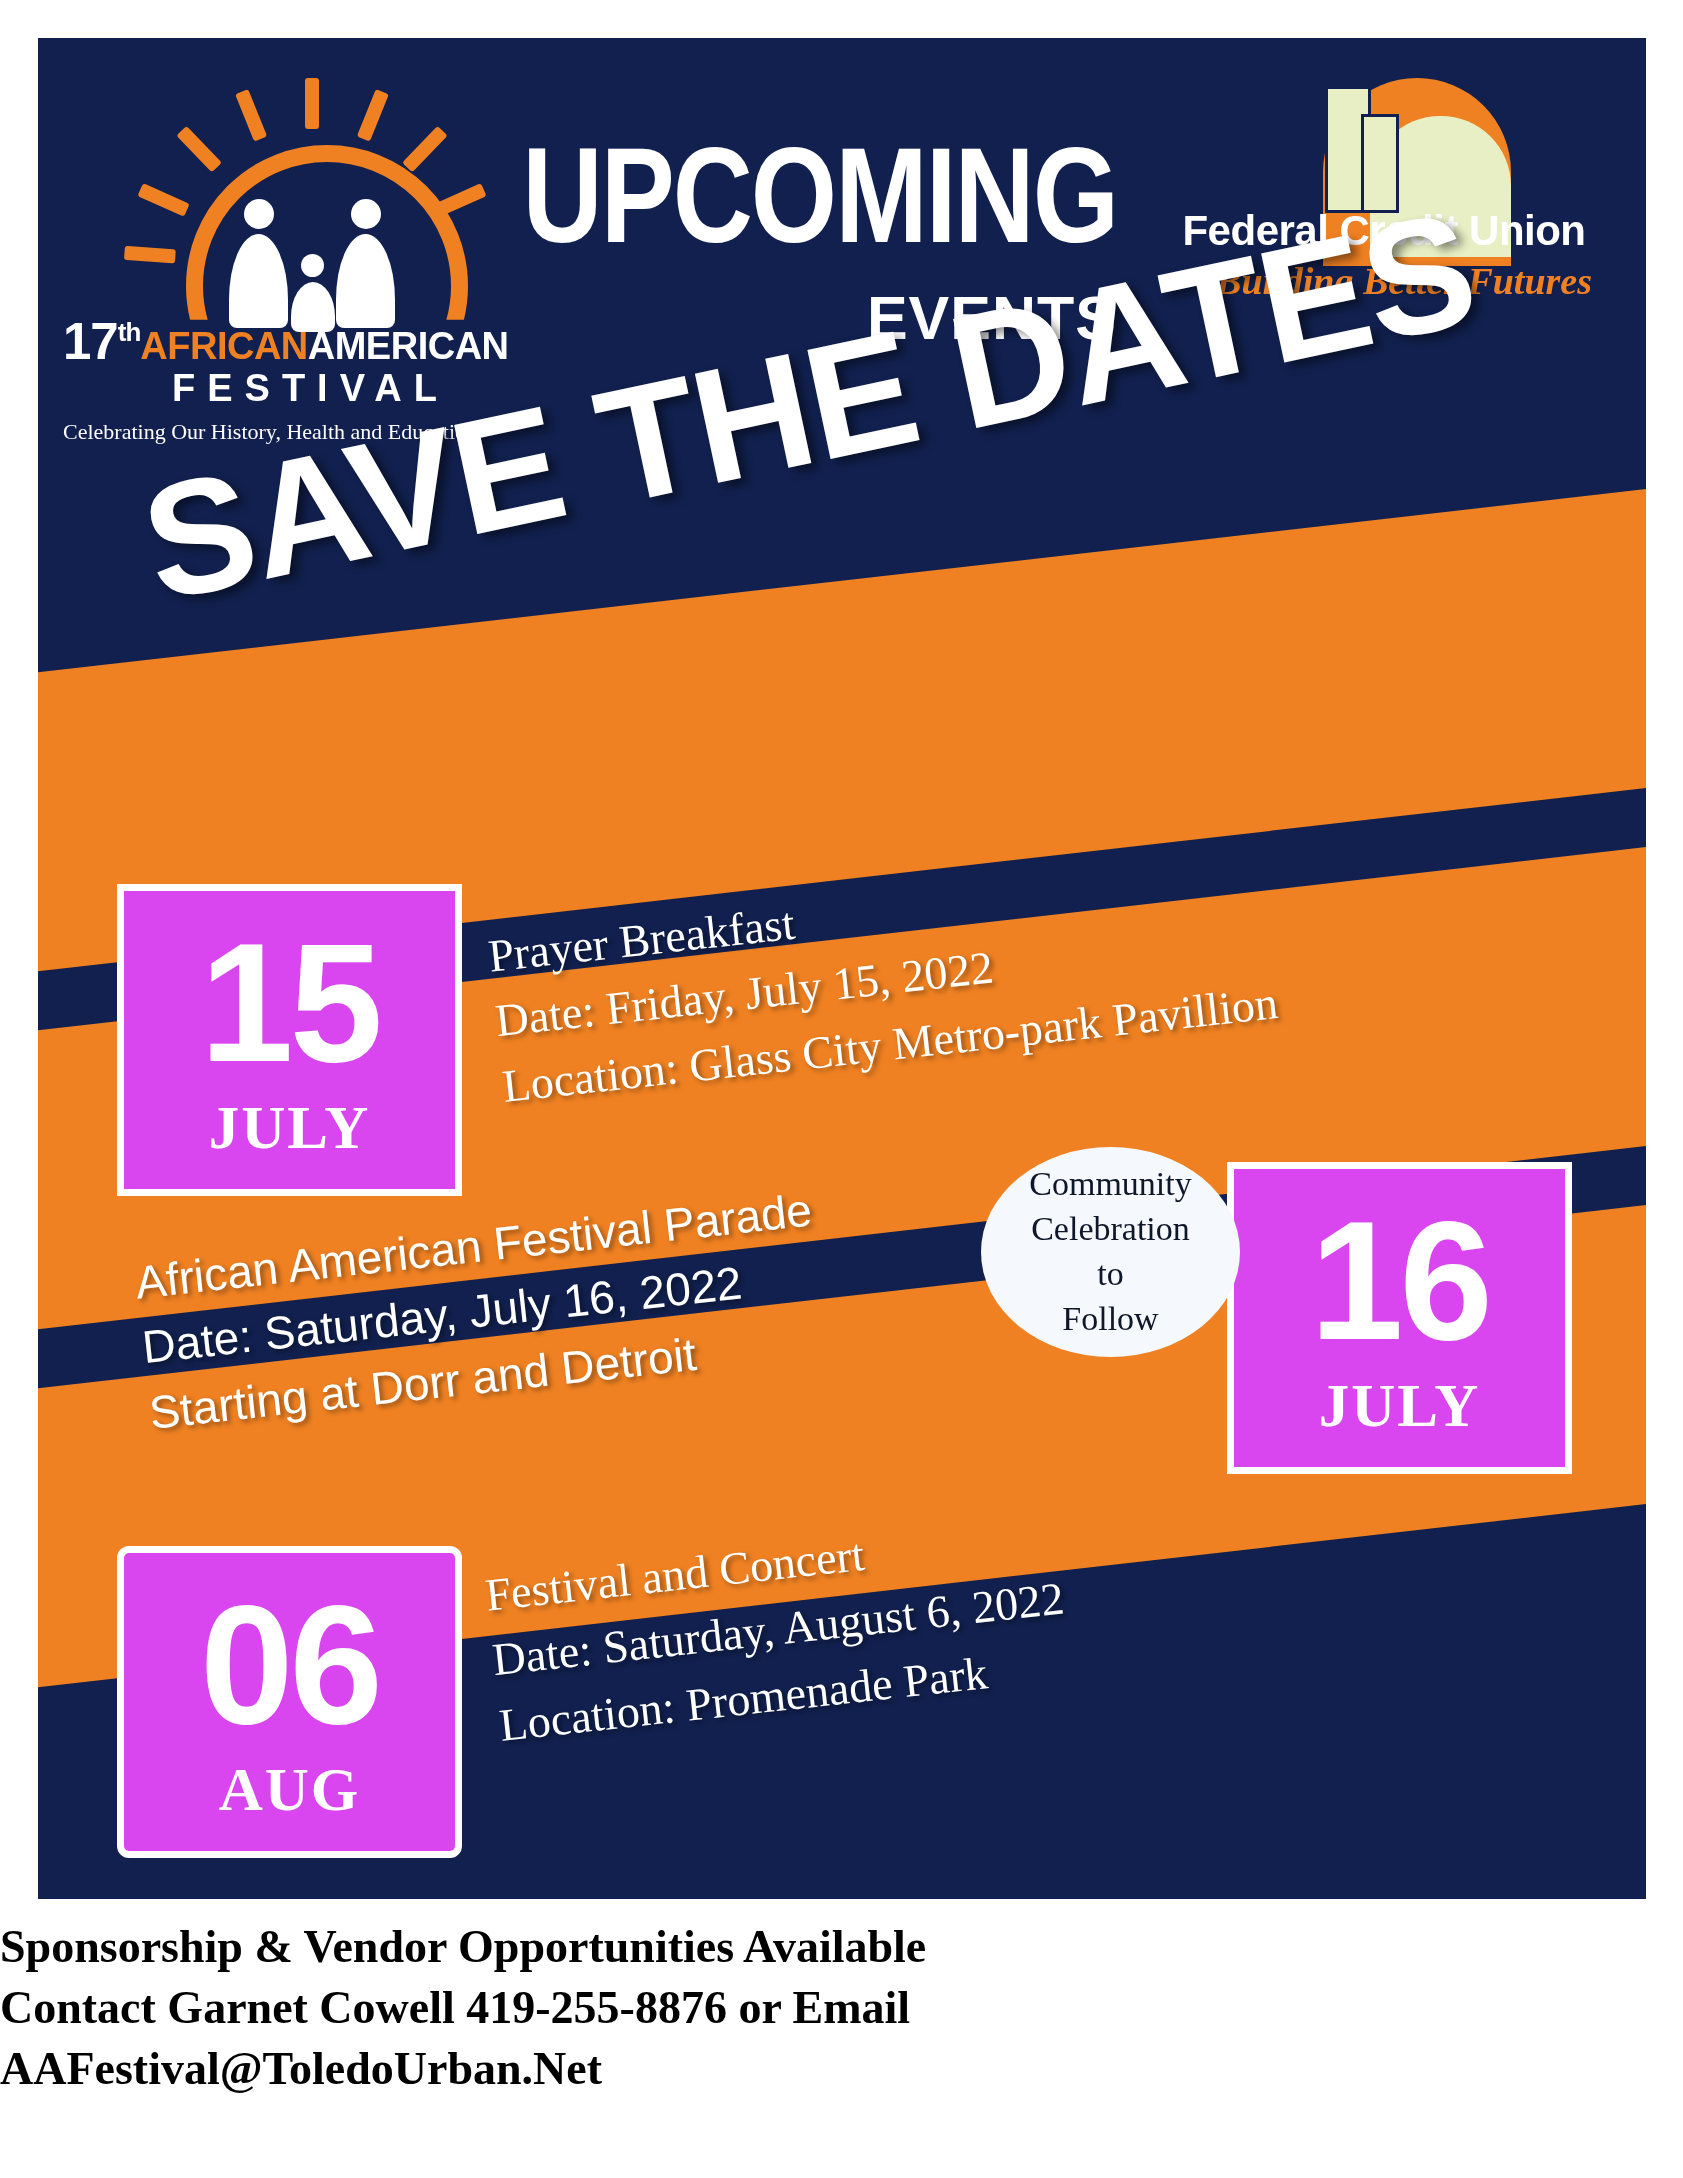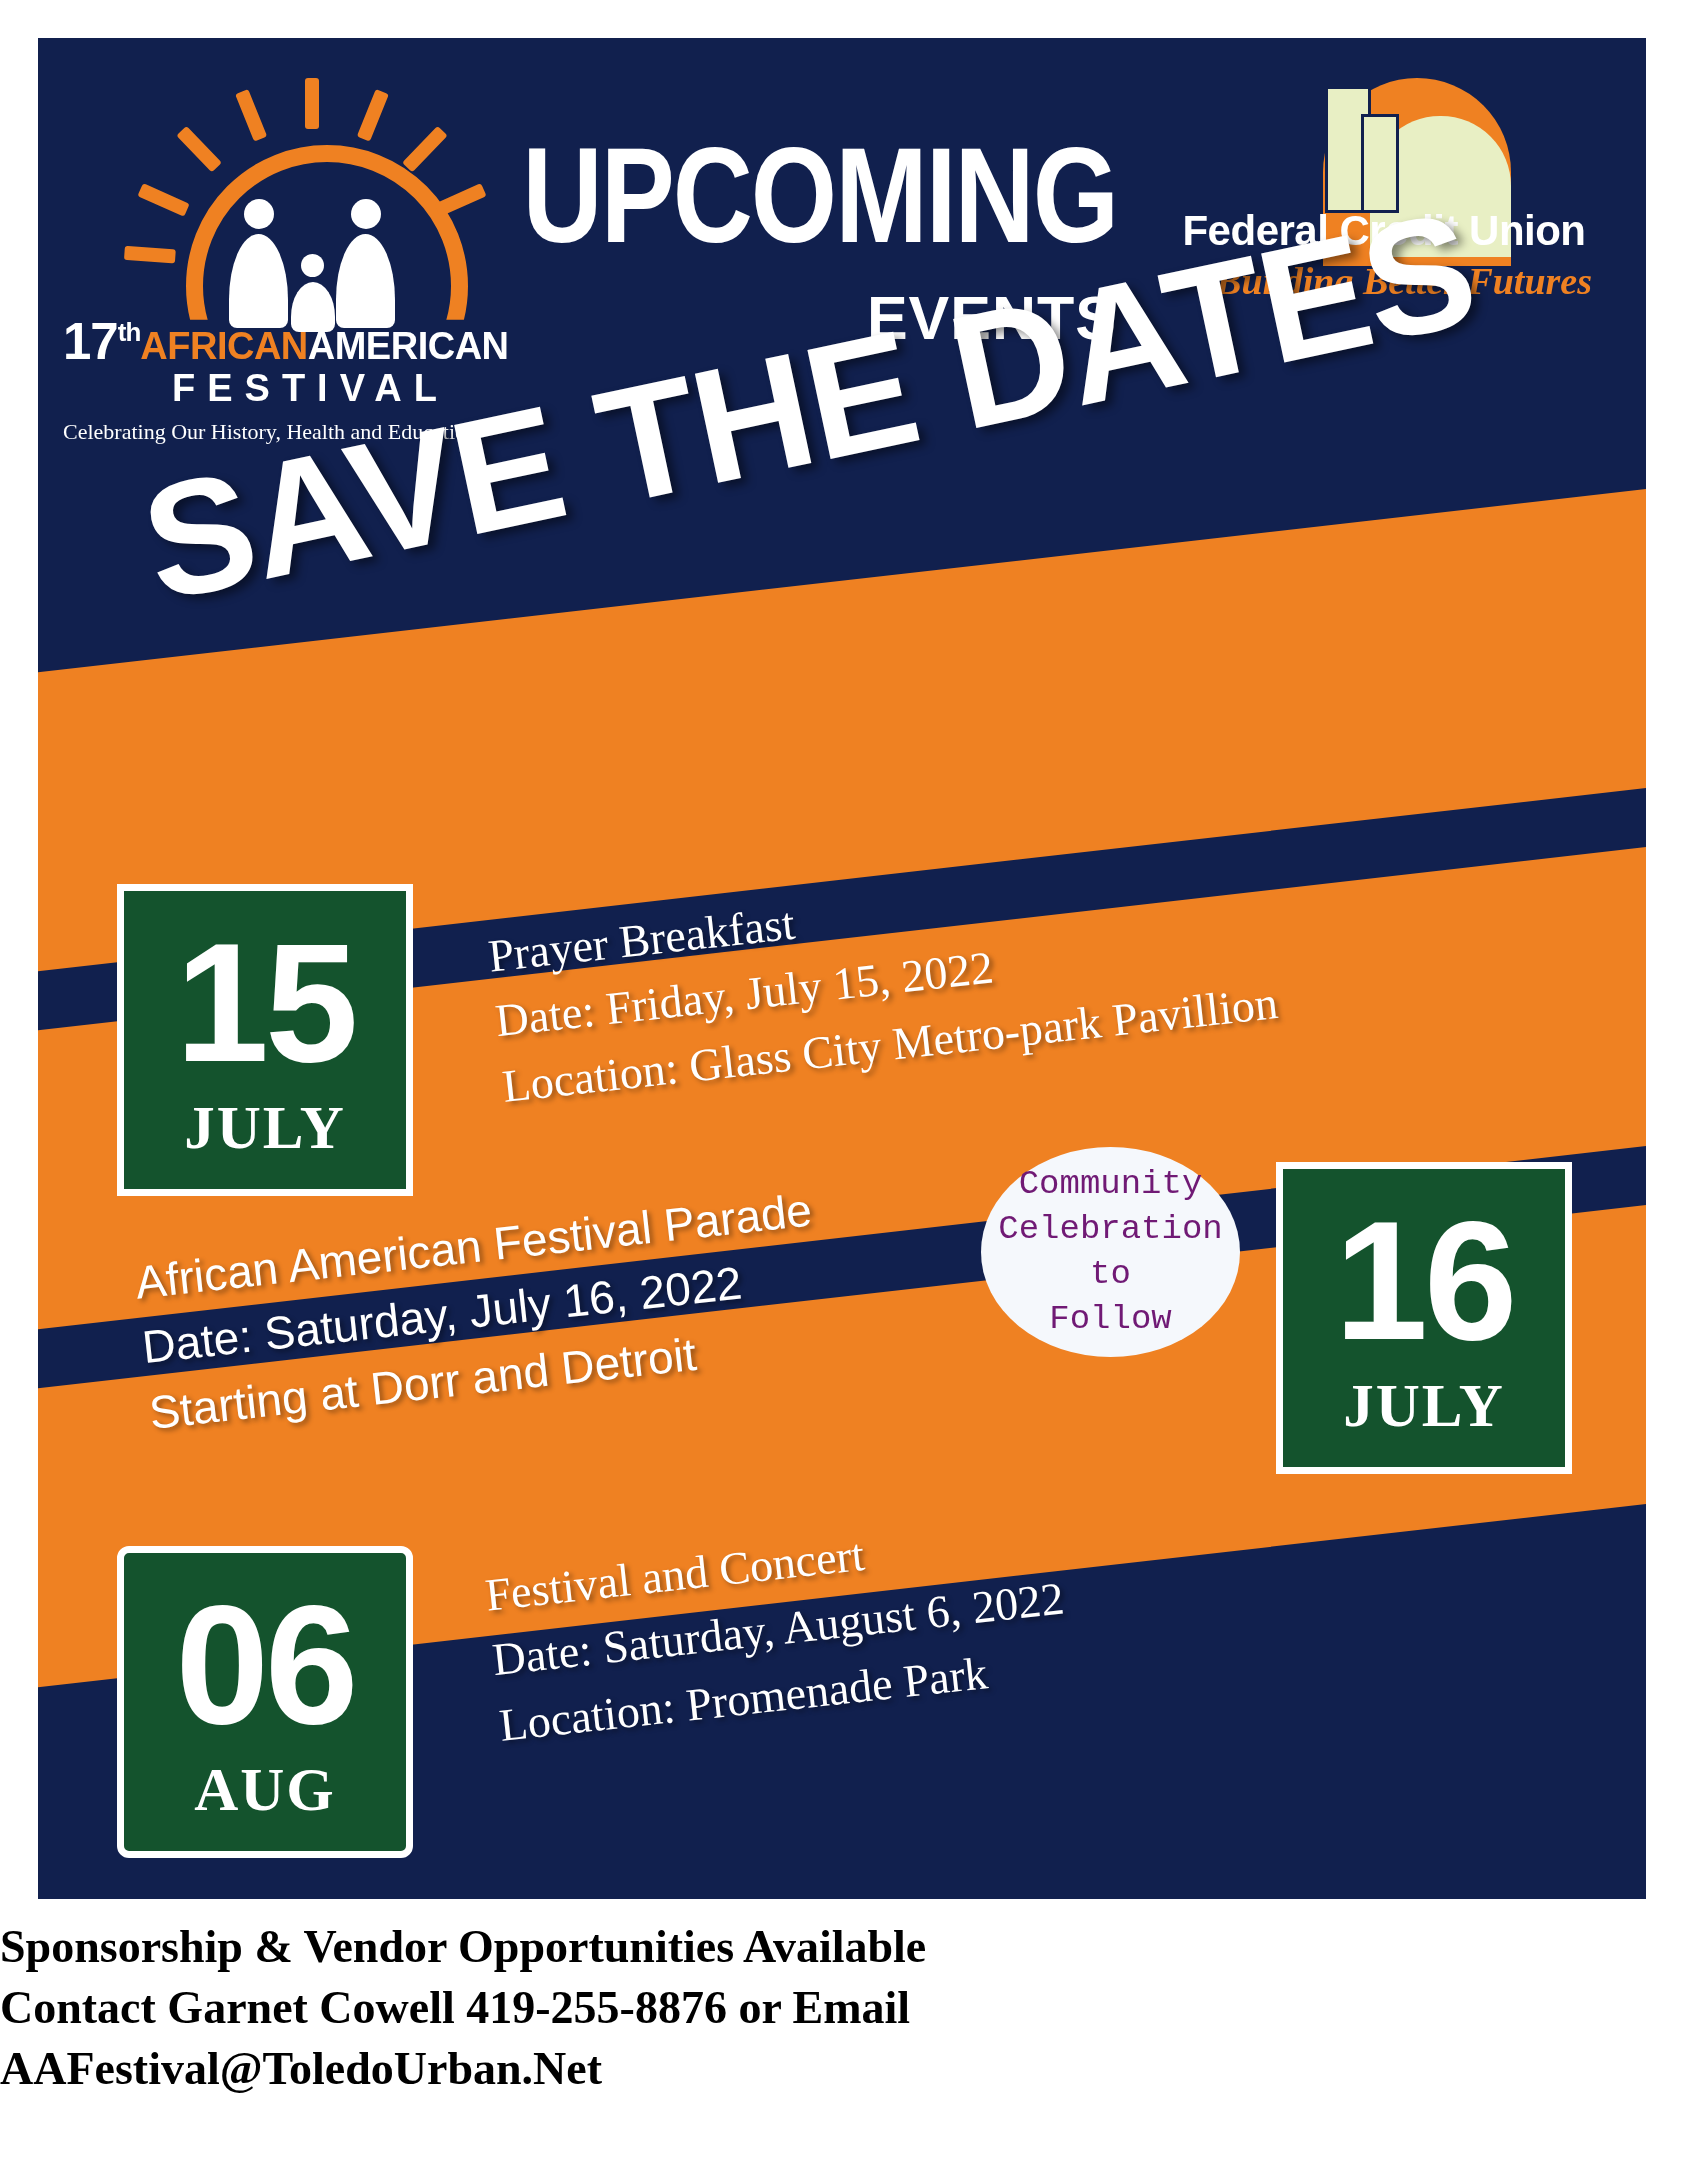--- a/index.html
+++ b/index.html
@@ -262,23 +262,23 @@
     letter-spacing: -2px;
     transform: rotate(-12deg);
     transform-origin: left center;
     text-shadow: 6px 6px 10px rgba(0,0,0,0.45);
     white-space: nowrap;
   }
 
   
   .badge {
     position: absolute;
-    width: 296px;
+    width: 345px;
     height: 312px;
-    background: #14532d;
+    background: #d946ef;
     border: 7px solid #ffffff;
     box-sizing: border-box;
     text-align: center;
   }
   .badge-num {
     font-family: "Liberation Sans", sans-serif;
     font-weight: bold;
     font-size: 168px;
     color: #ffffff;
     line-height: 1;
@@ -341,23 +341,23 @@
     height: 210px;
     background: #f5f8fc;
     border-radius: 50%;
     display: flex;
     flex-direction: column;
     align-items: center;
     justify-content: center;
     text-align: center;
   }
   .community span {
-    font-family: Liberation Mono, monospace;
+    font-family: Liberation Serif, serif;
     font-size: 34px;
-    color: #701a75;
+    color: #0f172a;
     line-height: 1.32;
     display: block;
   }
 
   
   .footer {
     position: absolute;
     left: 0;
     top: 1916px;
     width: 1683px;

